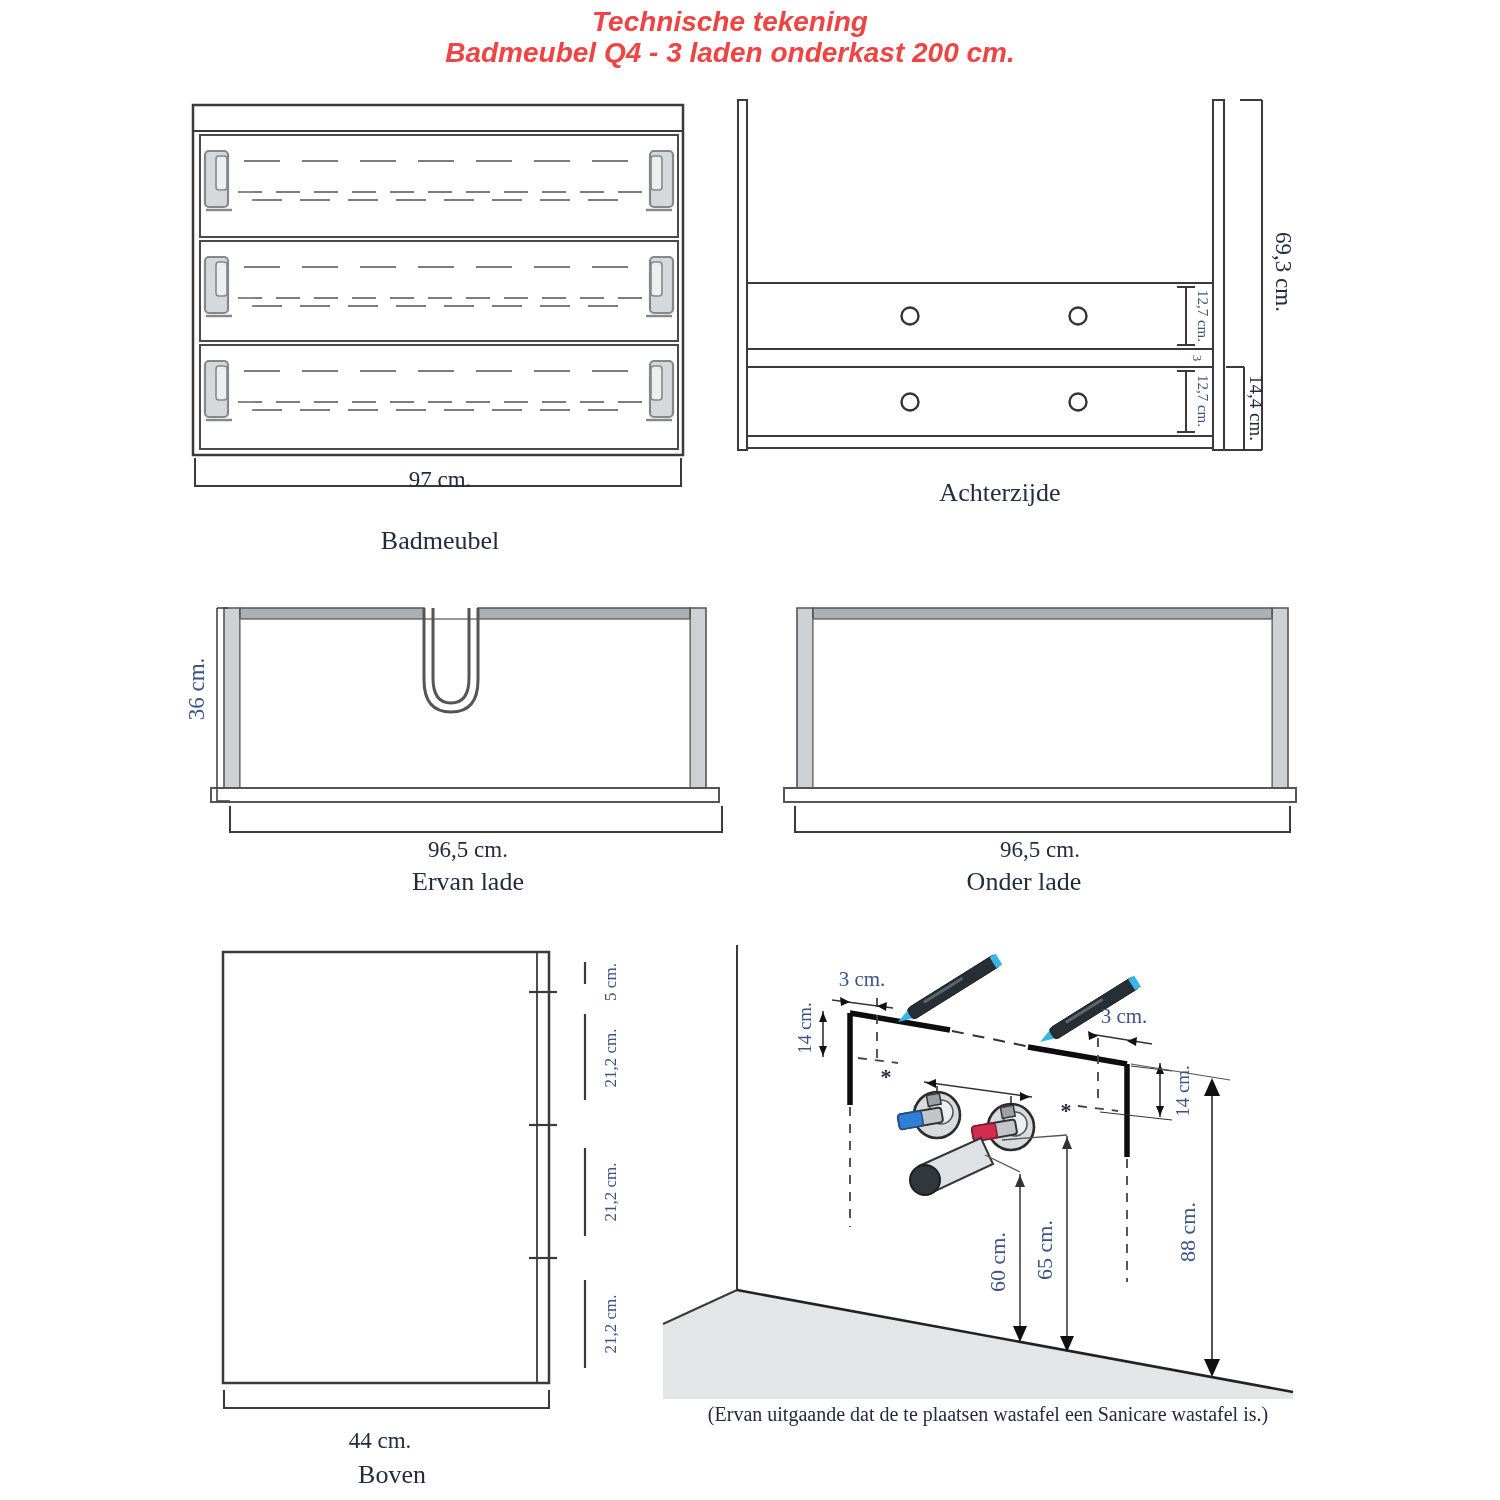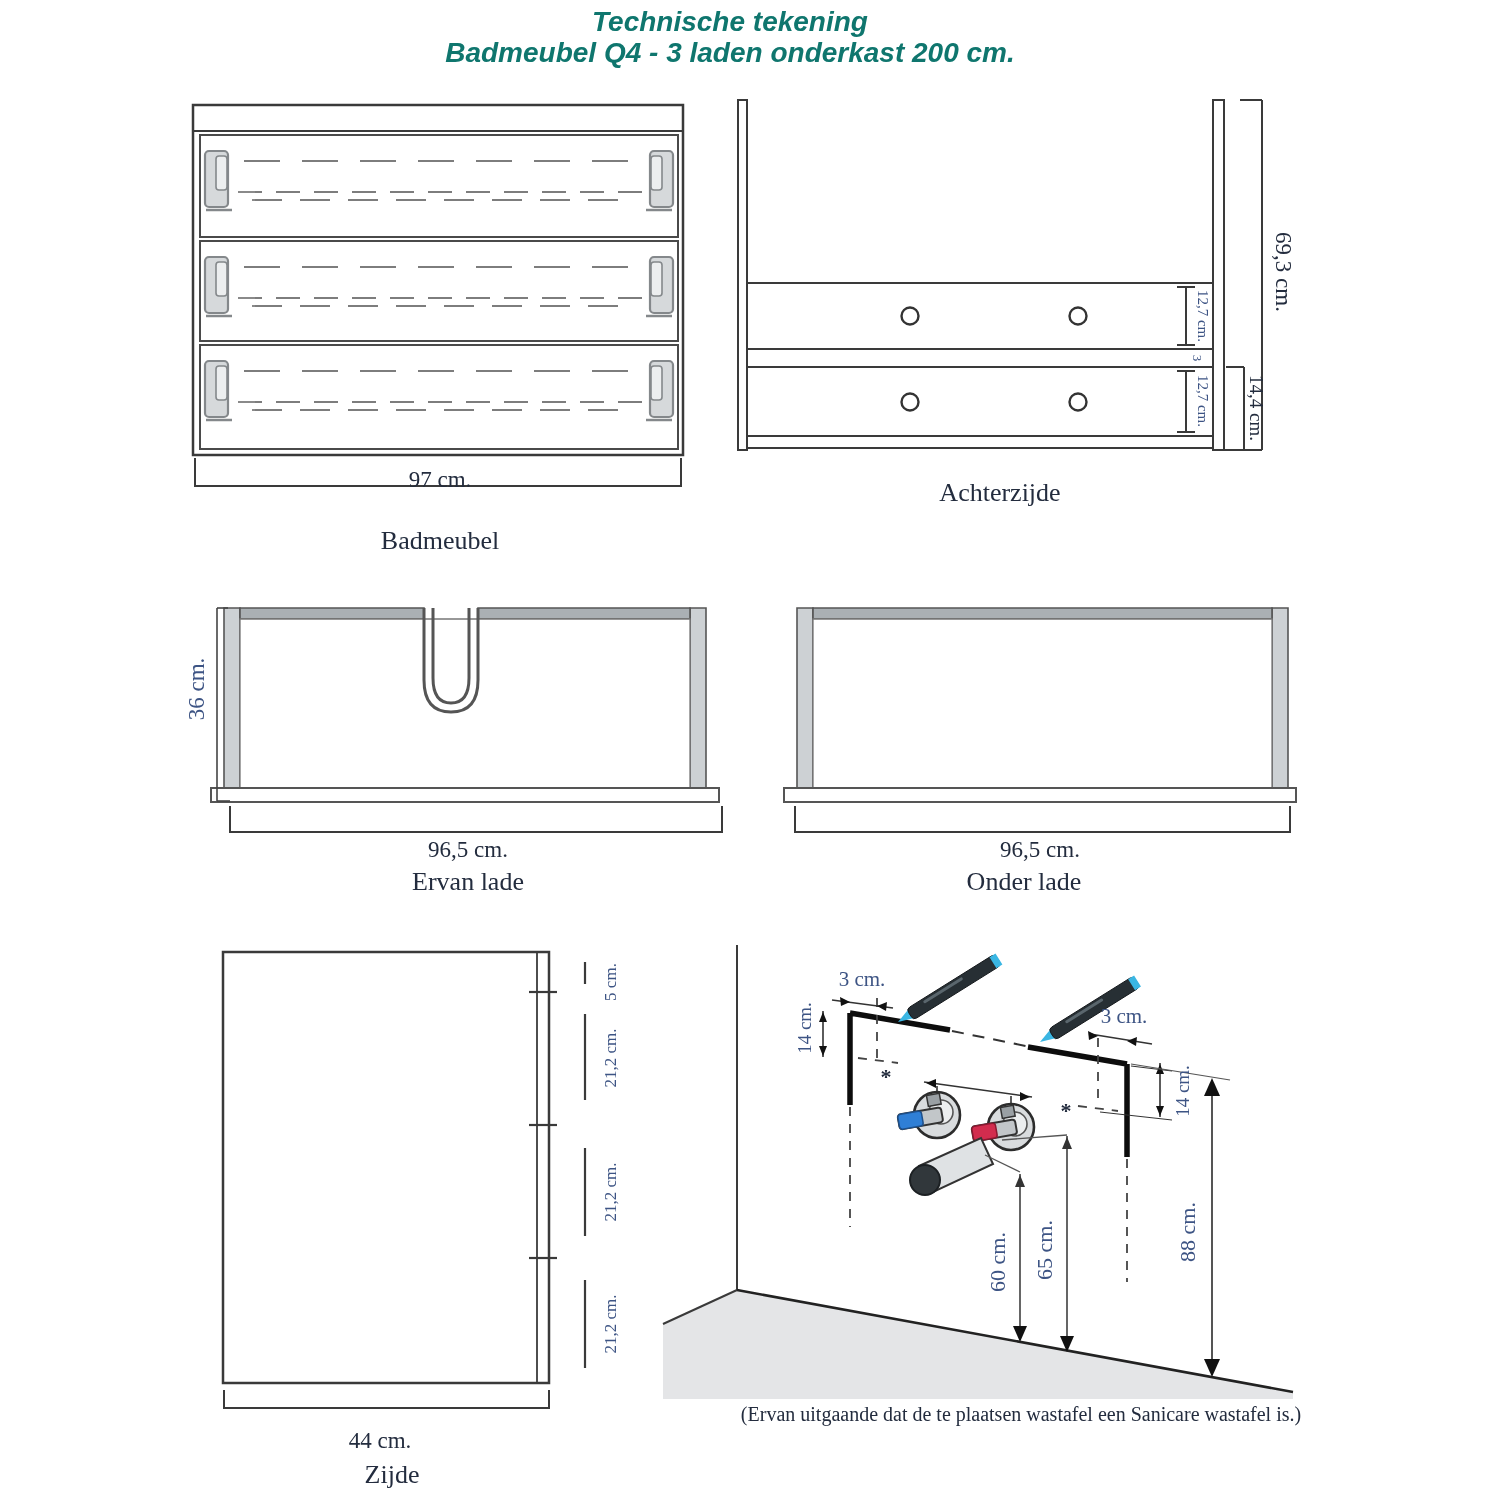--- a/index.html
+++ b/index.html
@@ -5,21 +5,21 @@
   html,body{margin:0;padding:0;background:#ffffff;}
   #canvas{position:relative;width:1500px;height:1500px;background:#ffffff;overflow:hidden;}
   svg{position:absolute;left:0;top:0;}
   .txt{position:absolute;white-space:nowrap;transform:translate(-50%,-50%);
        font-family:"Liberation Serif","DejaVu Serif",serif;color:#232c3e;z-index:5;}
   .ccw{transform:translate(-50%,-50%) rotate(-90deg);}
   .cw{transform:translate(-50%,-50%) rotate(90deg);}
   .blue{color:#3d5484;}
   .title{position:absolute;left:0;top:6px;width:1460px;text-align:center;z-index:5;
          font-family:"Liberation Sans","DejaVu Sans",sans-serif;font-weight:bold;font-style:italic;
-         color:#0f766e;font-size:28px;line-height:31px;}
+         color:#ef4444;font-size:28px;line-height:31px;}
   .lbl{font-size:26px;text-align:right;}
   .dimbig{font-size:23px;}
   .dimsml{font-size:15px;}
   .cap{font-size:20px;}
   line,rect,path,circle,polyline{vector-effect:non-scaling-stroke;}
 </style>
 </head>
 <body>
 
 <div id="canvas">
@@ -273,26 +273,26 @@
   <div class="txt lbl" style="left:468px;top:882px;">Ervan lade</div>
 
   <div class="txt dimbig" style="left:1040px;top:850px;">96,5 cm.</div>
   <div class="txt lbl" style="left:1024px;top:882px;">Onder lade</div>
 
   <div class="txt ccw blue" style="left:611px;top:982px;font-size:17px;">5 cm.</div>
   <div class="txt ccw blue" style="left:611px;top:1058px;font-size:17px;">21,2 cm.</div>
   <div class="txt ccw blue" style="left:611px;top:1192px;font-size:17px;">21,2 cm.</div>
   <div class="txt ccw blue" style="left:611px;top:1324px;font-size:17px;">21,2 cm.</div>
   <div class="txt dimbig" style="left:380px;top:1441px;">44 cm.</div>
-  <div class="txt lbl" style="left:392px;top:1475px;">Zijde</div>
+  <div class="txt lbl" style="left:392px;top:1475px;">Boven</div>
 
   <div class="txt blue" style="left:862px;top:979px;font-size:21px;">3 cm.</div>
   <div class="txt ccw blue" style="left:805px;top:1028px;font-size:19px;">14 cm.</div>
   <div class="txt blue" style="left:1124px;top:1016px;font-size:21px;">3 cm.</div>
   <div class="txt ccw blue" style="left:1183px;top:1091px;font-size:19px;">14 cm.</div>
   <div class="txt" style="left:886px;top:1077px;font-size:22px;font-weight:bold;">*</div>
   <div class="txt" style="left:1066px;top:1111px;font-size:22px;font-weight:bold;">*</div>
   <div class="txt ccw blue" style="left:998px;top:1262px;font-size:22px;">60 cm.</div>
   <div class="txt ccw blue" style="left:1045px;top:1250px;font-size:22px;">65 cm.</div>
   <div class="txt ccw blue" style="left:1188px;top:1232px;font-size:22px;">88 cm.</div>
-  <div class="txt cap" style="left:988px;top:1414px;margin-left:33px;">(Ervan uitgaande dat de te plaatsen wastafel een Sanicare wastafel is.)</div>
+  <div class="txt cap" style="left:988px;top:1414px;">(Ervan uitgaande dat de te plaatsen wastafel een Sanicare wastafel is.)</div>
 
 </div>
 
 </body></html>

